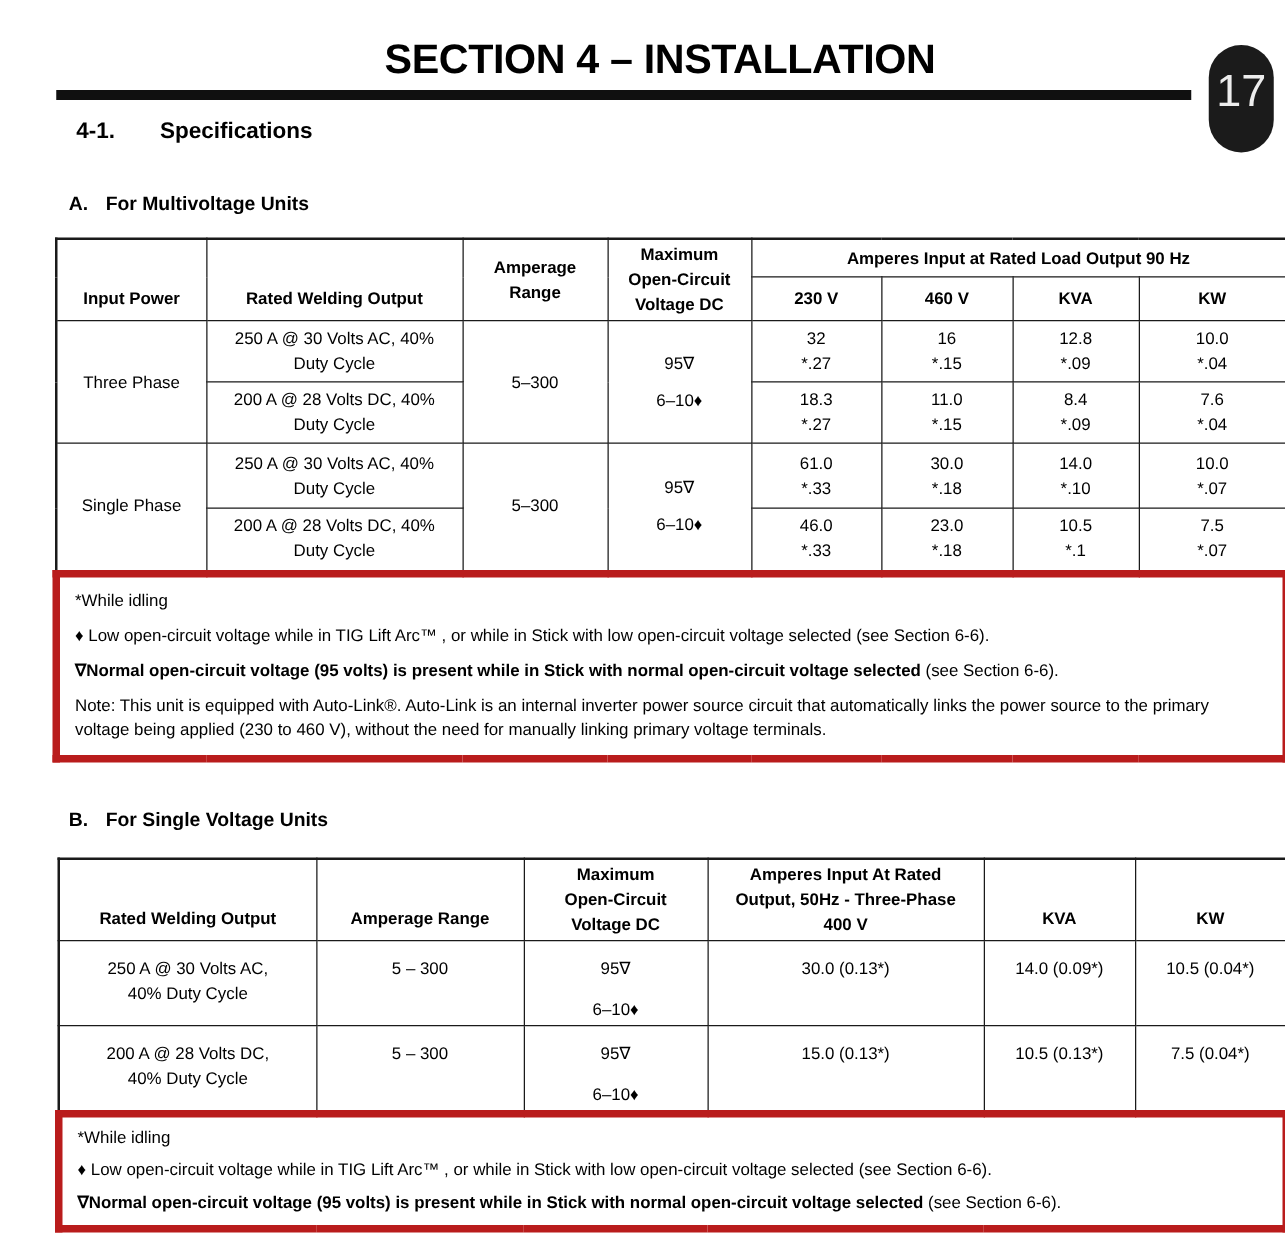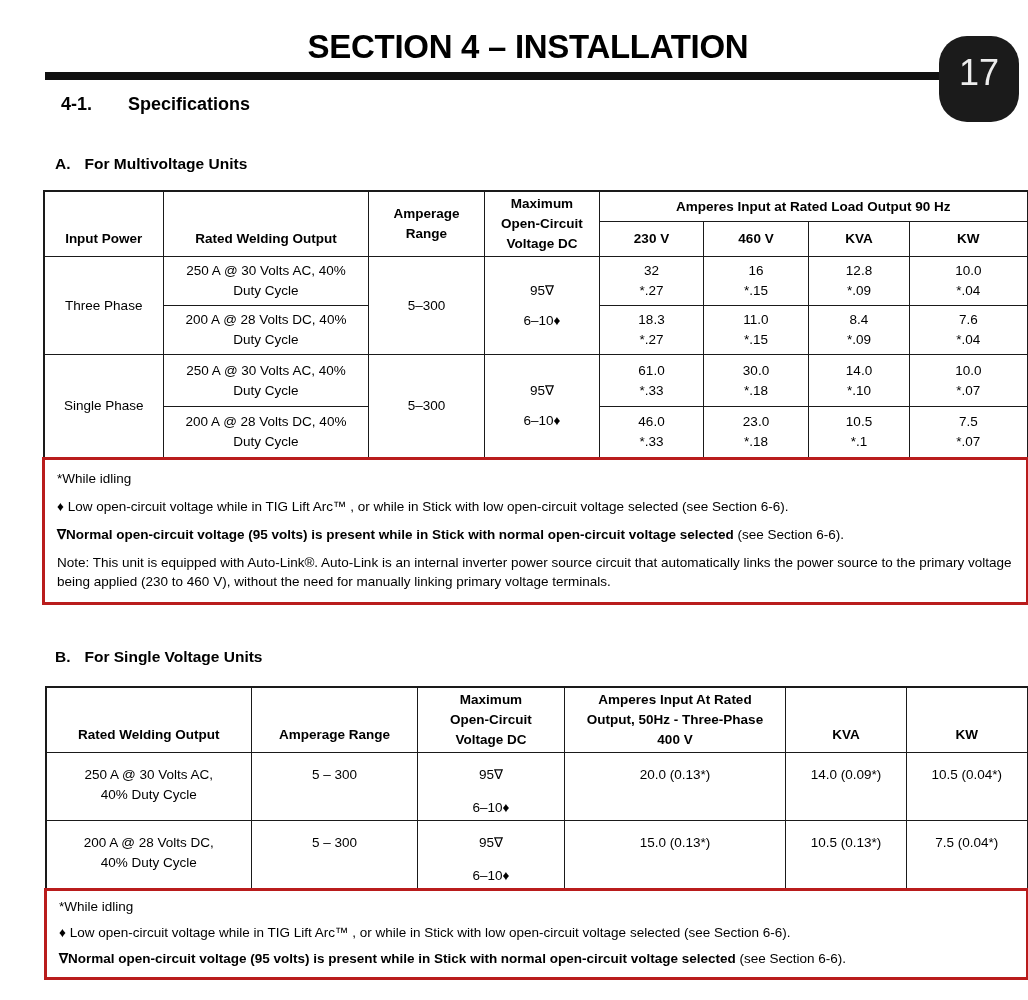--- a/index.html
+++ b/index.html
@@ -8,21 +8,21 @@
     font-family:"Liberation Sans", sans-serif;color:#000;overflow:hidden;
     -webkit-font-smoothing:antialiased;
   }
   
   .section-title{
     position:absolute;top:28px;left:0;width:1056px;text-align:center;
     font-size:33px;font-weight:bold;letter-spacing:-0.3px;white-space:nowrap;
   }
   .header-rule{position:absolute;top:72px;left:45px;width:908px;height:8px;background:#101010;}
   .page-tab{
-    position:absolute;top:36px;right:9px;width:80px;height:86px;background:#1b1b1b;
+    position:absolute;top:36px;right:9px;width:52px;height:86px;background:#1b1b1b;
     border-radius:28px;display:flex;align-items:center;justify-content:center;
     padding-bottom:12px;box-sizing:border-box;
   }
   .page-tab span{font-size:36px;color:#ededed;}
   .subsection{position:absolute;top:94px;left:61px;font-size:18px;font-weight:bold;text-align:center;}
   .subsection .num{display:inline-block;margin-right:36px;}
   
   .caption{position:absolute;left:55px;font-size:15.5px;font-weight:bold;}
   .caption .letter{display:inline-block;margin-right:14px;}
   #caption-a{top:155px;}
@@ -37,21 +37,21 @@
   .valign-bottom{vertical-align:bottom;padding-bottom:7px;}
   .valign-middle{vertical-align:middle;}
   .h28{height:28px;} .h32{height:32px;} .h49{height:49px;} .h52{height:52px;}
   .h62{height:62px;} .h63{height:63px;}
   .line{display:block;}
   .ocv-cell .gap{margin-top:10px;}
   
   #table-b tbody td{vertical-align:top;padding-top:12px;}
   #table-b .ocv-cell .gap{margin-top:13px;}
   
-  .fnotes{border:3px solid #b91c1c;text-align:left;padding:9px 12px 2px 12px;vertical-align:top;}
+  .fnotes{border:6px solid #b91c1c;text-align:left;padding:9px 12px 2px 12px;vertical-align:top;}
   .fnotes p{margin:0 0 9px 0;font-size:13.5px;line-height:19px;font-weight:normal;}
   #table-b .fnotes{padding-top:6px;}
   #table-b .fnotes p{margin-bottom:7px;}
   .fnotes .b{font-weight:bold;}
 </style>
 </head>
 <body>
 
 <div class="section-title">SECTION 4 – INSTALLATION</div>
 <div class="header-rule"></div>
@@ -247,21 +247,21 @@
     <tr class="h63">
       <td>
         <span class="line">250 A @ 30 Volts AC,</span>
         <span class="line">40% Duty Cycle</span>
       </td>
       <td>5 – 300</td>
       <td class="ocv-cell">
         <span class="line">95∇</span>
         <span class="line gap">6–10♦</span>
       </td>
-      <td>20.0 (0.13*)</td>
+      <td>30.0 (0.13*)</td>
       <td>14.0 (0.09*)</td>
       <td>10.5 (0.04*)</td>
     </tr>
     <tr class="h63">
       <td>
         <span class="line">200 A @ 28 Volts DC,</span>
         <span class="line">40% Duty Cycle</span>
       </td>
       <td>5 – 300</td>
       <td class="ocv-cell">

